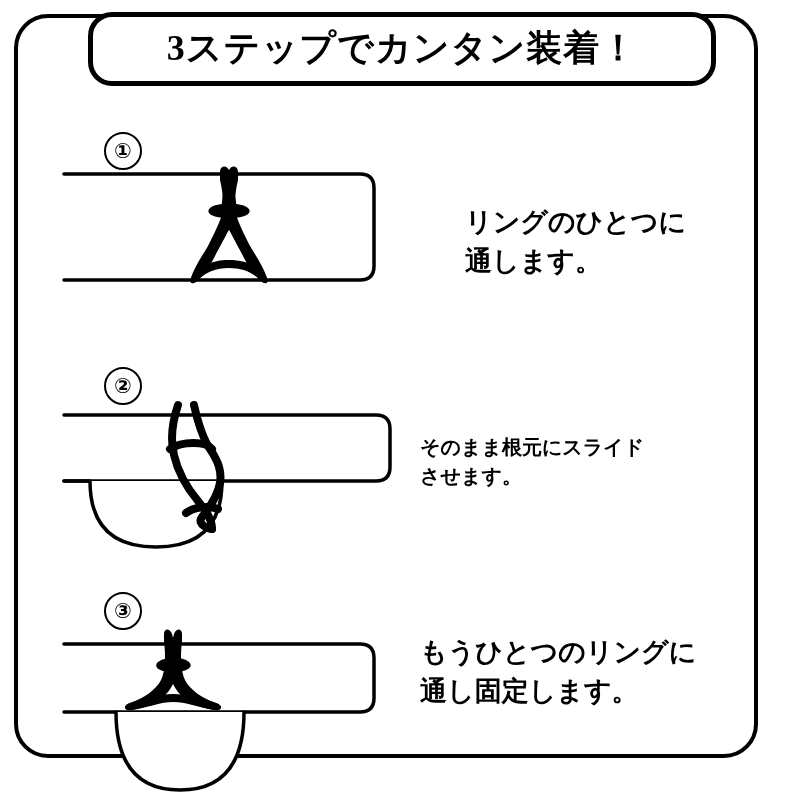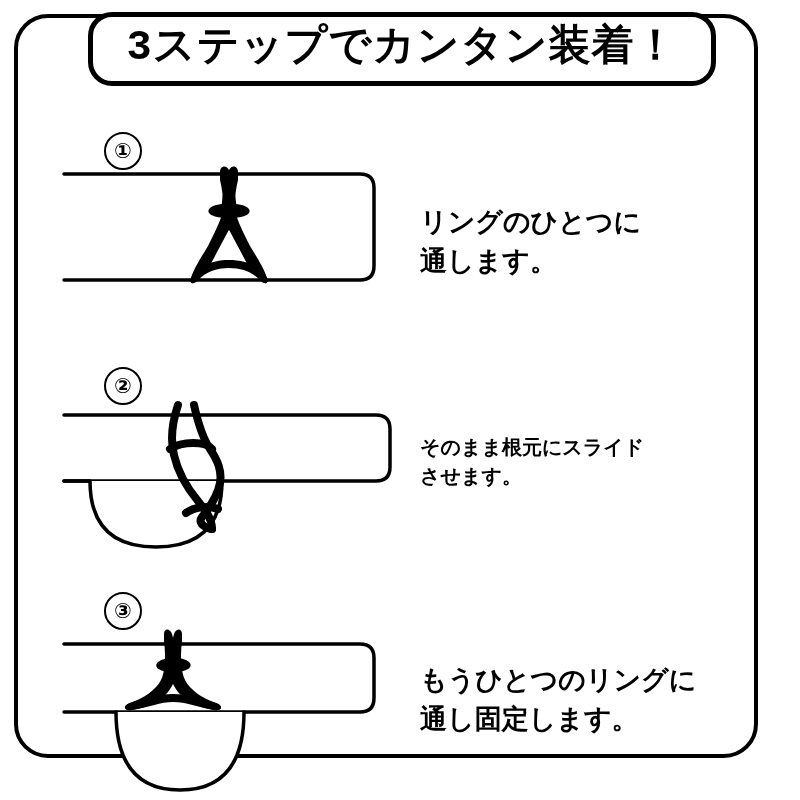--- a/index.html
+++ b/index.html
@@ -44,23 +44,23 @@
     background: #ffffff;
     border: 5px solid #000000;
     border-radius: 24px;
     box-sizing: border-box;
     display: flex;
     align-items: center;
     justify-content: center;
     z-index: 5;
   }
   .title-text {
-    font-family: Liberation Mono, monospace;
+    font-family: Liberation Serif, serif;
     font-weight: 700;
-    font-size: 42px;
+    font-size: 36px;
     letter-spacing: 1px;
     line-height: 1;
     white-space: nowrap;
     transform: translateY(-1px);
   }
 
   
   .step {
     position: absolute;
     left: 0;
@@ -98,23 +98,23 @@
 
   .caption {
     position: absolute;
     left: 420px;
     font-family: "DejaVu Sans", sans-serif;
     font-weight: 700;
     font-size: 27px;
     line-height: 1.45;
     white-space: pre-line;
   }
-  .caption-1 { top: 82px; }
+  .caption-1 { top: 82px; margin-left: 45px; }
   .caption-2 { top: 78px; font-size: 20px; }
-  .caption-3 { top: 80px; }
+  .caption-3 { top: 52px; }
 </style>
 </head>
 <body>
 
 <div id="page">
 
   <div class="frame"></div>
 
   <div class="title-pill">
     <span class="title-text">3ステップでカンタン装着！</span>

